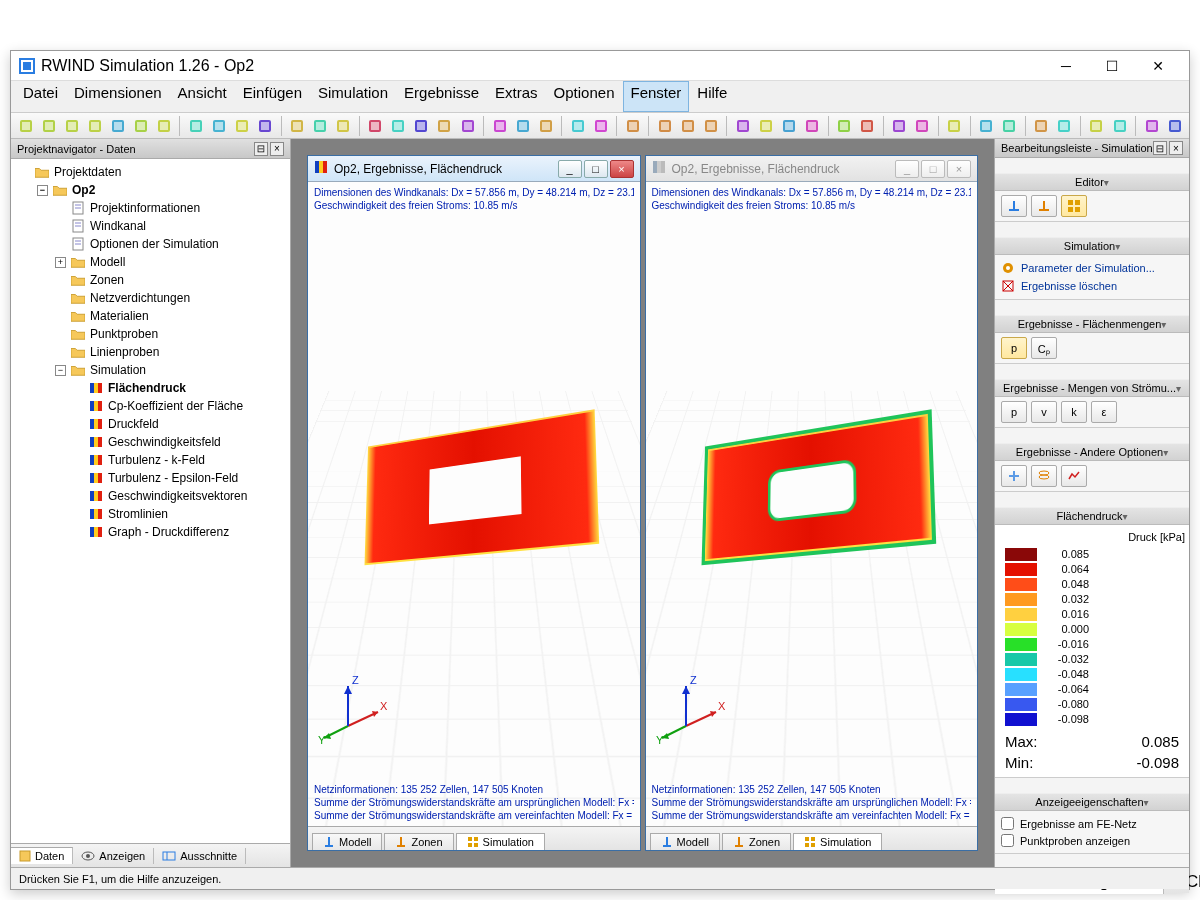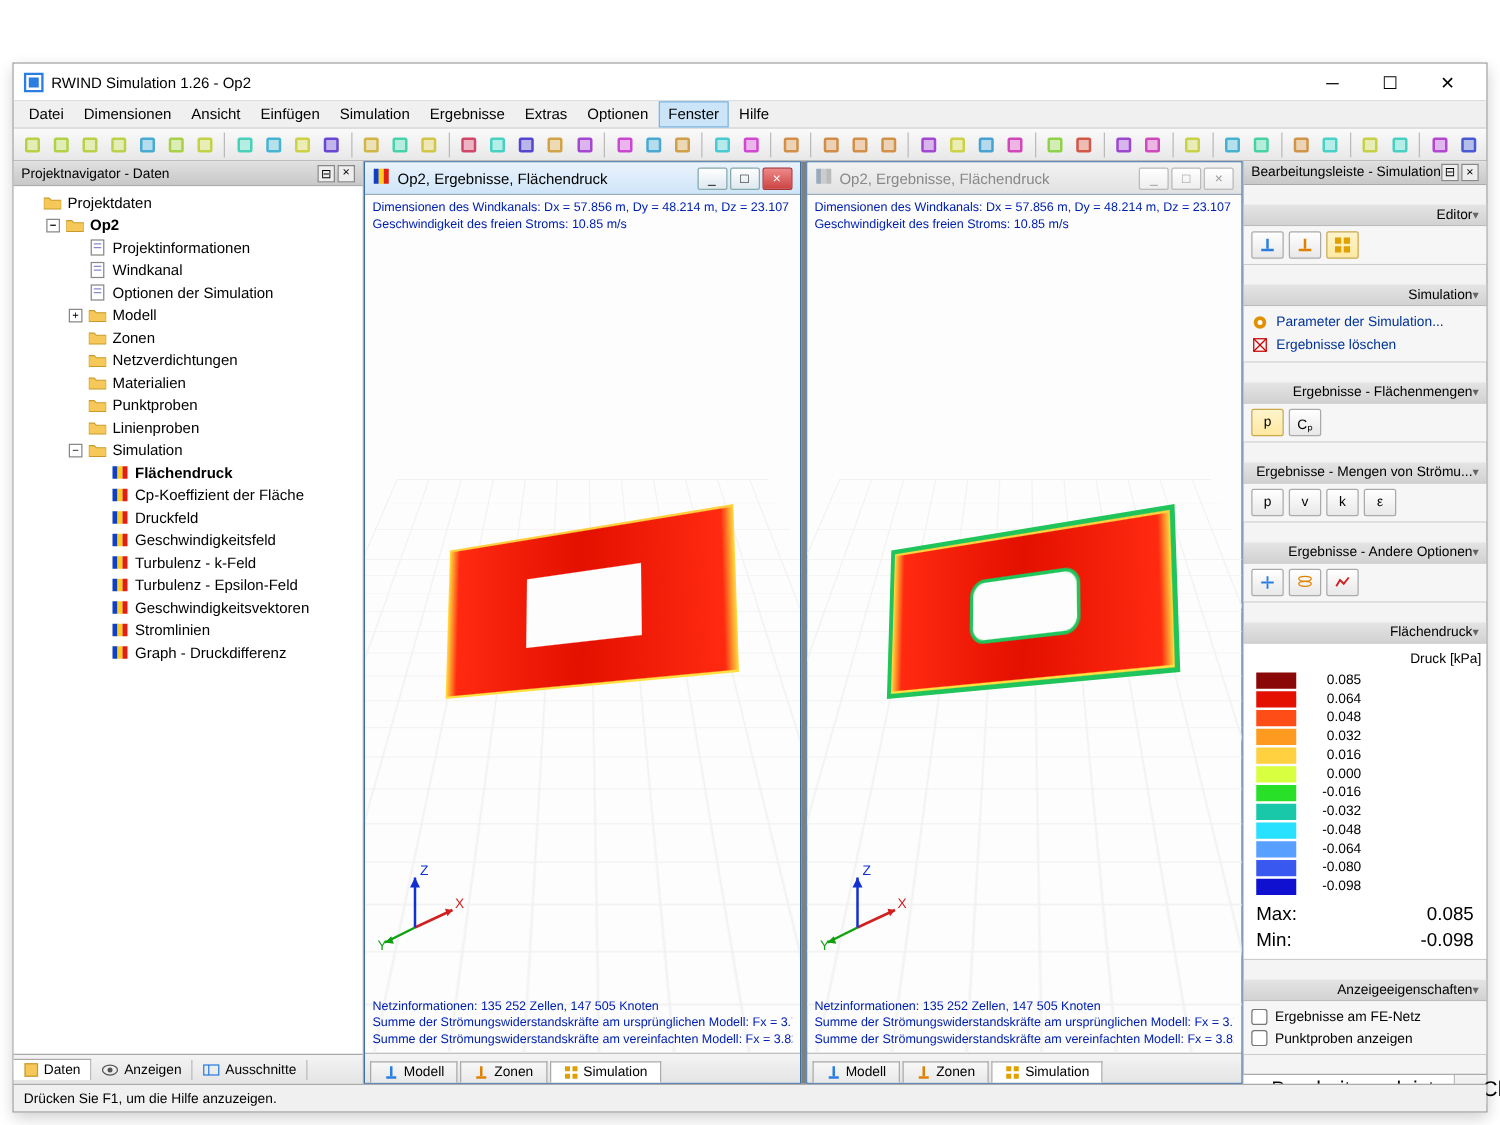--- a/index.html
+++ b/index.html
@@ -2,25 +2,25 @@
 <html><head>
 <meta charset="utf-8">
 <style>
 * { box-sizing: border-box; margin: 0; padding: 0; font-family: "Segoe UI", Tahoma, sans-serif; }
 html, body { width: 1200px; height: 900px; overflow: hidden; background: #fff; }
 
 .app-shell { position: absolute; left: 10px; top: 50px; width: 1180px; height: 840px; border: 1px solid #999; box-shadow: 0 4px 12px rgba(0,0,0,0.2); background: #f0f0f0; display: flex; flex-direction: column; }
 
 .titlebar { height: 30px; display: flex; align-items: center; padding: 0 8px; background: #fff; border-bottom: 1px solid #ddd; }
 .titlebar .icon { width: 16px; height: 16px; margin-right: 6px; }
-.titlebar .title { font-size: 12px; flex: 1; }
+.titlebar .title { font-size: 16px; flex: 1; }
 .titlebar .win-btns { display: flex; gap: 0; }
 .titlebar .win-btn { width: 46px; height: 28px; display: flex; align-items: center; justify-content: center; font-size: 14px; }
 
-.menubar { height: 22px; background: #f0f0f0; border-bottom: 1px solid #ccc; display: flex; align-items: stretch; font-size: 12px; padding-left: 4px; }
+.menubar { height: 32px; background: #f0f0f0; border-bottom: 1px solid #ccc; display: flex; align-items: stretch; font-size: 15px; padding-left: 4px; }
 .menubar .menu-item { padding: 3px 8px; cursor: default; }
 .menubar .menu-item.active { background: #cce4f7; border: 1px solid #7eb4e0; padding: 2px 7px; }
 
 .toolbar { height: 26px; background: linear-gradient(#fafafa,#e8e8e8); border-bottom: 1px solid #bbb; display: flex; align-items: center; padding: 0 4px; gap: 2px; overflow: hidden; }
 .toolbar .tb { width: 22px; height: 22px; display: flex; align-items: center; justify-content: center; border: 1px solid transparent; border-radius: 2px; }
 .toolbar .sep { width: 1px; height: 20px; background: #bbb; margin: 0 3px; }
 .toolbar svg { width: 16px; height: 16px; }
 
 .main-area { flex: 1; display: flex; min-height: 0; }
 
@@ -36,21 +36,21 @@
 .tree .row { display: flex; align-items: center; gap: 4px; padding: 0 2px; }
 .tree .row.bold { font-weight: bold; }
 .tree .exp { width: 11px; height: 11px; border: 1px solid #888; font-size: 9px; line-height: 9px; text-align: center; background: #fff; color:#000; }
 .tree .exp.none { border:none; }
 .tree .ic { width: 16px; height: 14px; display:inline-flex; align-items:center; justify-content:center; }
 .nav-bottom { height: 24px; border-top: 1px solid #aaa; display: flex; align-items: center; background: linear-gradient(#f4f4f4,#e4e4e4); }
 .nav-bottom .tab { padding: 2px 8px; font-size: 11px; border-right: 1px solid #bbb; display:flex; align-items:center; gap:4px; }
 .nav-bottom .tab.active { background: #fff; border-top:1px solid #aaa; }
 
 
-.mdi { flex: 1; background: #808080; position: relative; display: flex; gap: 4px; padding: 0; min-width:0;}
+.mdi { flex: 1; background: #808080; position: relative; display: flex; gap: 4px; padding: 16px; min-width:0;}
 .mdi-win { flex: 1; background: #fff; border: 1px solid #3a6ea5; display: flex; flex-direction: column; min-width:0;}
 .mdi-title { height: 26px; background: linear-gradient(#eaf3fc,#cfe5f8); display: flex; align-items: center; padding: 0 6px; font-size: 12px; border-bottom:1px solid #9ab; }
 .mdi-title.inactive { background: linear-gradient(#f2f2f2,#e2e2e2); color:#888; }
 .mdi-title .ic { margin-right: 6px; }
 .mdi-title .flex { flex:1; }
 .mdi-title .wc { display:flex; gap:2px; }
 .mdi-title .wcbtn { width: 24px; height: 18px; border:1px solid #8aa; background:linear-gradient(#fff,#dde8f0); font-size:11px; display:flex;align-items:center;justify-content:center; border-radius:2px; }
 .mdi-title .wcbtn.close { background: linear-gradient(#e88,#c44); color:#fff; border-color:#a33; }
 .mdi-title.inactive .wcbtn { background:linear-gradient(#fff,#eee); color:#999; border-color:#bbb;}
 .viewport { flex: 1; position: relative; background: #fdfdfd; overflow: hidden; }
@@ -64,21 +64,21 @@
 .plate .hole { position:absolute; left:30%; top:28%; width:40%; height:44%; background:#fdfdfd; }
 .plate.rounded .outer { border: 4px solid #1fc45a; }
 .plate.rounded .hole { border-radius: 14px; border:3px solid #1fc45a; background:#fdfdfd; }
 .mdi-tabs { height: 24px; background: linear-gradient(#f4f4f4,#e4e4e4); border-top: 1px solid #aaa; display:flex; align-items:flex-end; padding-left:4px; }
 .mdi-tabs .tab { padding: 2px 10px; font-size: 11px; border:1px solid #aaa; border-bottom:none; margin-right:2px; background:linear-gradient(#f8f8f8,#e8e8e8); display:flex; align-items:center; gap:4px; }
 .mdi-tabs .tab.active { background:#fff; }
 
 
 .right-panel { width: 195px; border-left: 1px solid #aaa; background: #f4f4f4; display:flex; flex-direction:column; font-size:11px;gap:15px; }
 .section { border-bottom:1px solid #ccc; }
-.sec-head { background: linear-gradient(#e4e4e4,#d2d2d2); padding:2px 6px; display:flex; justify-content:flex-end; align-items:center; font-size:11px; border-top:1px solid #eee; border-bottom:1px solid #bbb;}
+.sec-head { background: linear-gradient(#e4e4e4,#d2d2d2); padding:2px 6px; display:flex; justify-content:center; align-items:center; font-size:11px; border-top:1px solid #eee; border-bottom:1px solid #bbb;}
 .sec-head .chev { color:#666; font-size:10px; }
 .sec-body { background:#f6f6f6; padding:4px 6px; }
 .btn-row { display:flex; gap:4px; }
 .sq-btn { width:26px; height:22px; border:1px solid #aaa; background:linear-gradient(#fff,#e8e8e8); display:flex; align-items:center; justify-content:center; font-size:11px; border-radius:2px; }
 .sq-btn.active { background: linear-gradient(#fff4cc,#ffe8a0); border-color:#c9a84a; }
 .link-item { display:flex; align-items:center; gap:6px; padding:2px 0; color:#003399; cursor:default; }
 .legend { background:#fff; padding:6px 4px 4px 4px; }
 .legend-title { text-align:right; font-size:11px; margin-bottom:4px; }
 .legend-row { display:flex; align-items:center; gap:8px; padding:0 6px; line-height:15px; }
 .legend-swatch { width:32px; height:13px; }

